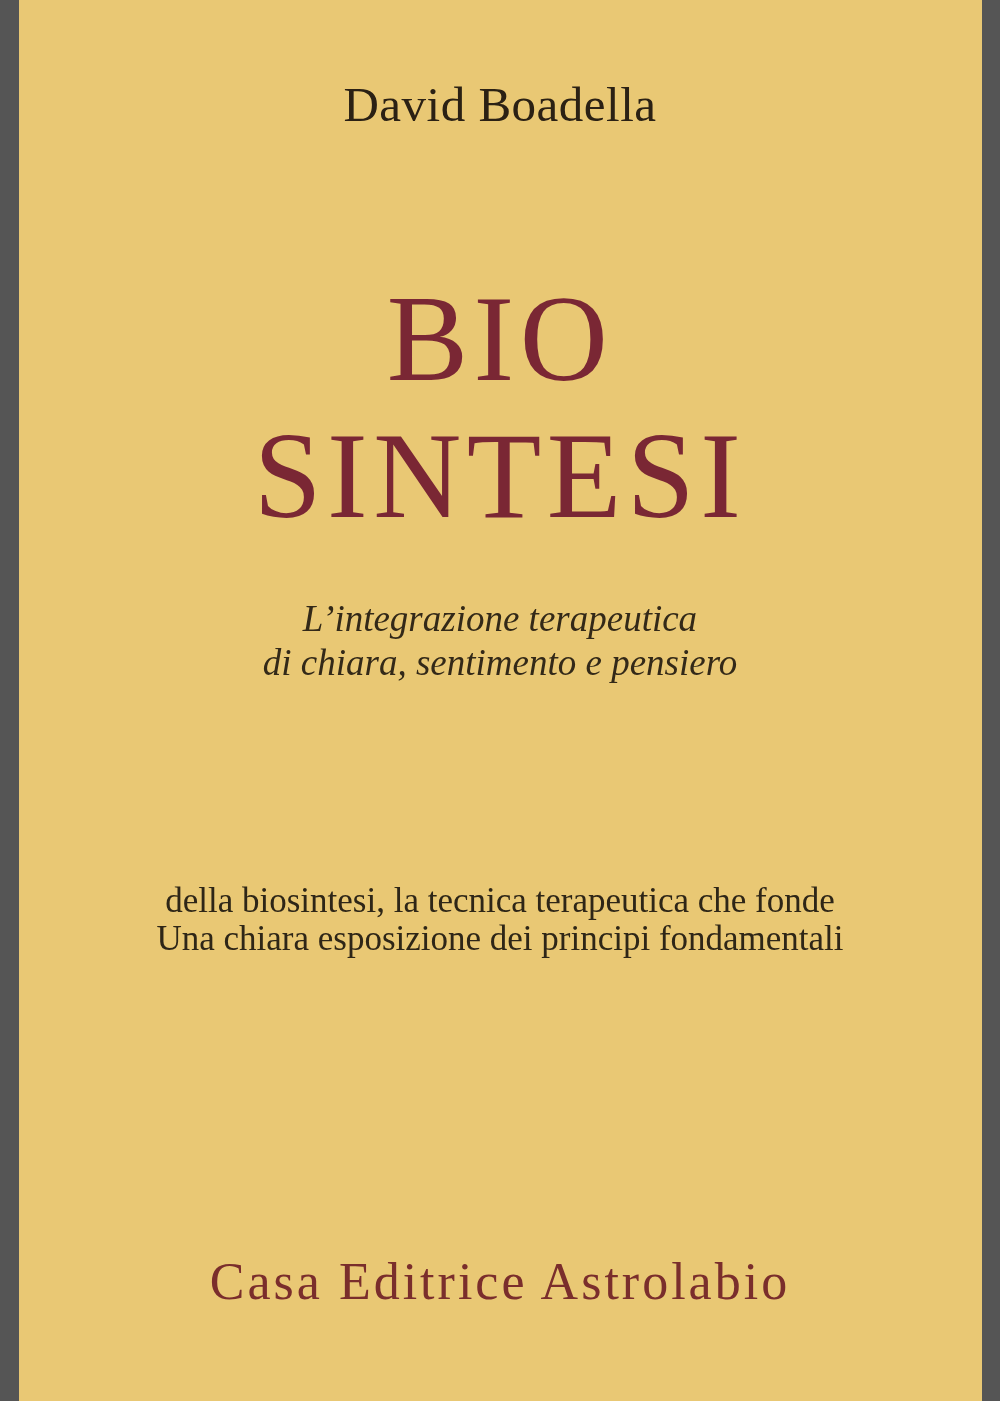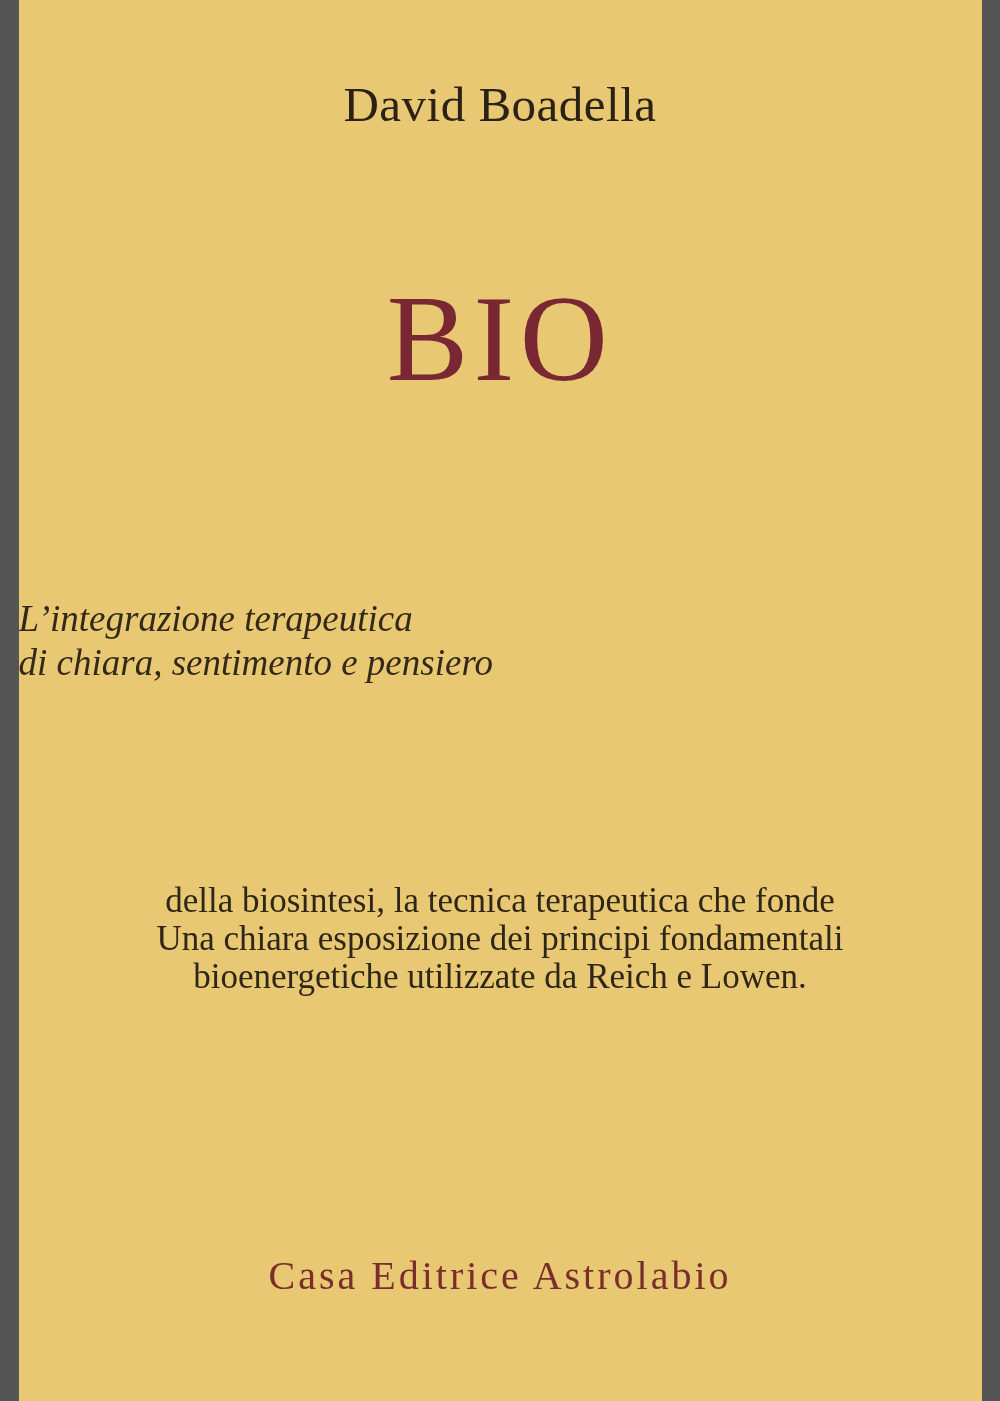--- a/index.html
+++ b/index.html
@@ -40,21 +40,21 @@
     color: #7a2734;
   }
   .title .title-line {
     display: block;
   }
   .subtitle {
     position: absolute;
     top: 597px;
     left: 0;
     right: 0;
-    text-align: left;
+    text-align: center;
     font-style: italic;
     font-size: 37px;
     line-height: 44px;
     color: #332918;
   }
   .subtitle span {
     display: block;
   }
   .blurb {
     position: absolute;
@@ -69,42 +69,42 @@
   }
   .blurb span {
     display: block;
   }
   .publisher {
     position: absolute;
     top: 1252px;
     left: 0;
     right: 0;
     text-align: center;
-    font-size: 40px;
+    font-size: 52px;
     letter-spacing: 3px;
     color: #7a2e2c;
   }
 </style>
 </head>
 <body>
 
 <div class="cover">
 
   <div class="author">David Boadella</div>
 
   <h1 class="title">
     <span class="title-line">BIO</span>
+    <span class="title-line">SINTESI</span>
   </h1>
 
   <div class="subtitle">
     <span>L’integrazione terapeutica</span>
     <span>di chiara, sentimento e pensiero</span>
   </div>
 
   <p class="blurb">
     <span>della biosintesi, la tecnica terapeutica che fonde</span>
     <span>Una chiara esposizione dei principi fondamentali</span>
-    <span>bioenergetiche utilizzate da Reich e Lowen.</span>
   </p>
 
   <div class="publisher">Casa Editrice Astrolabio</div>
 
 </div>
 
 </body></html>

